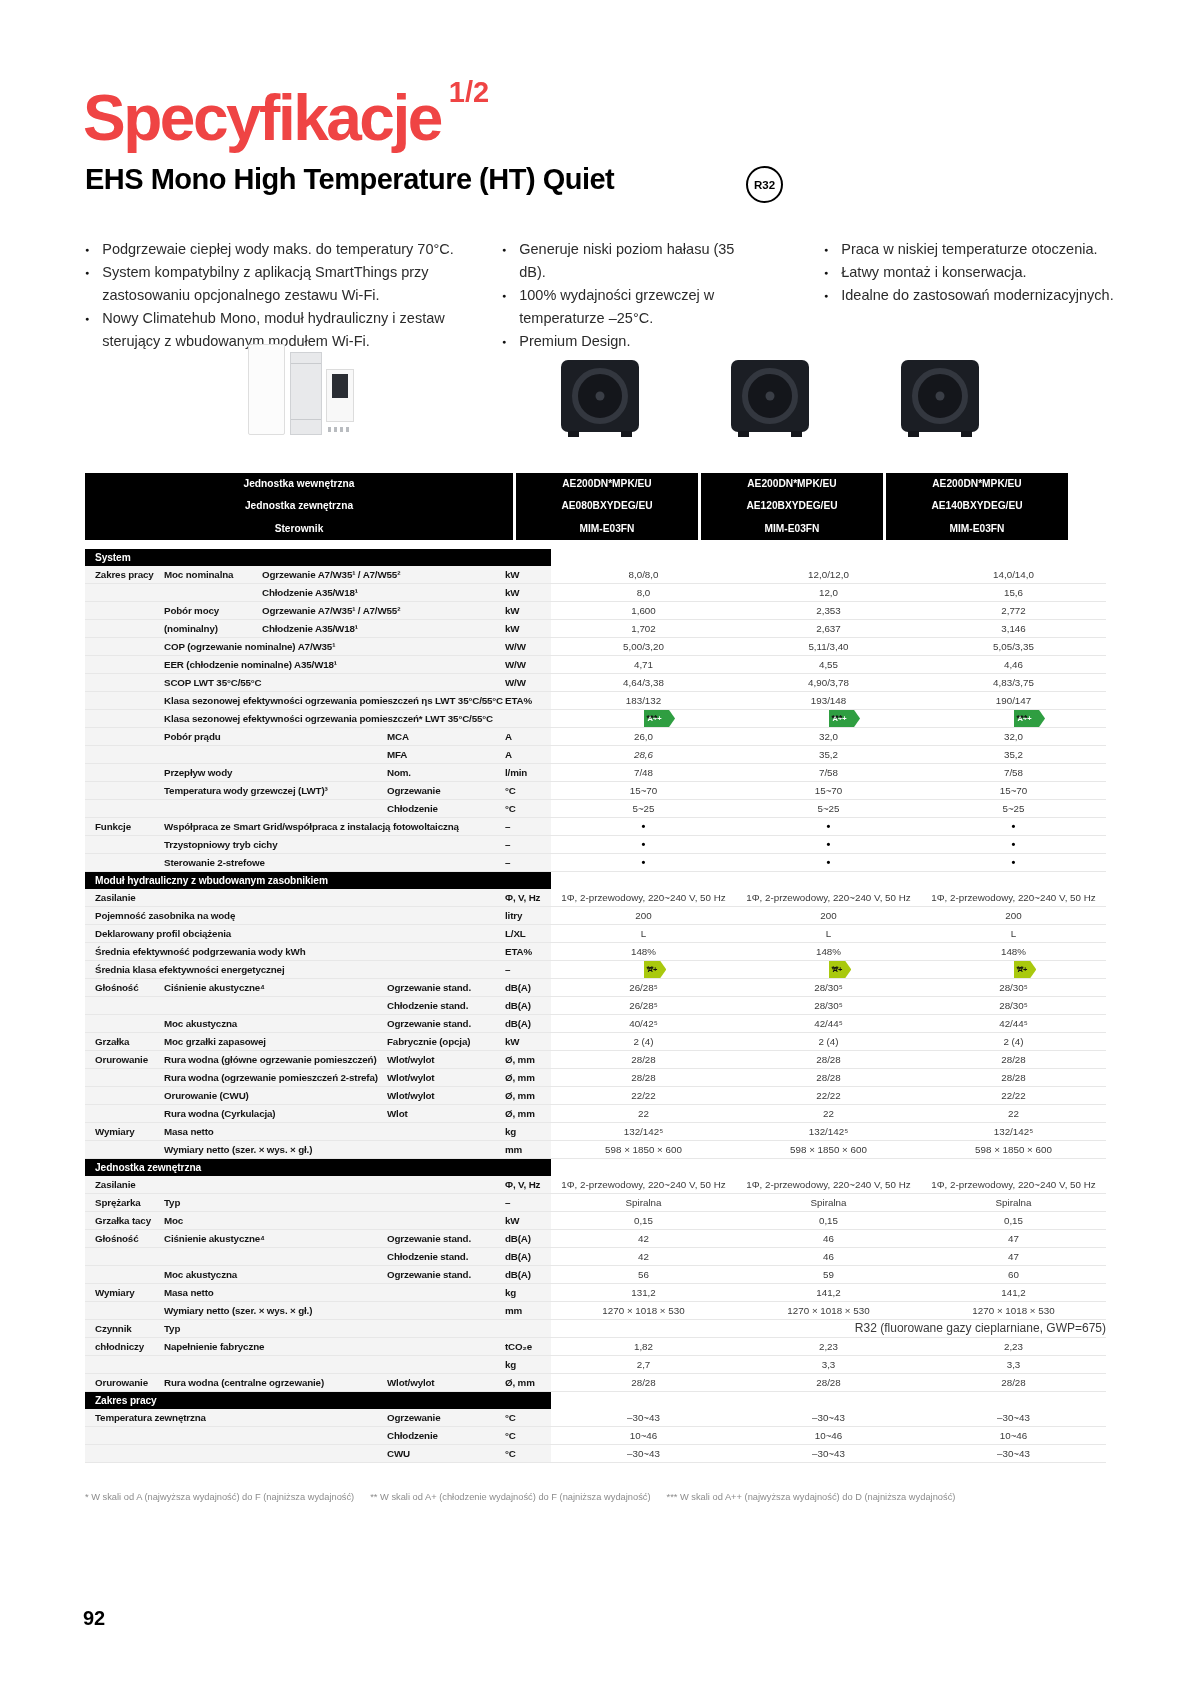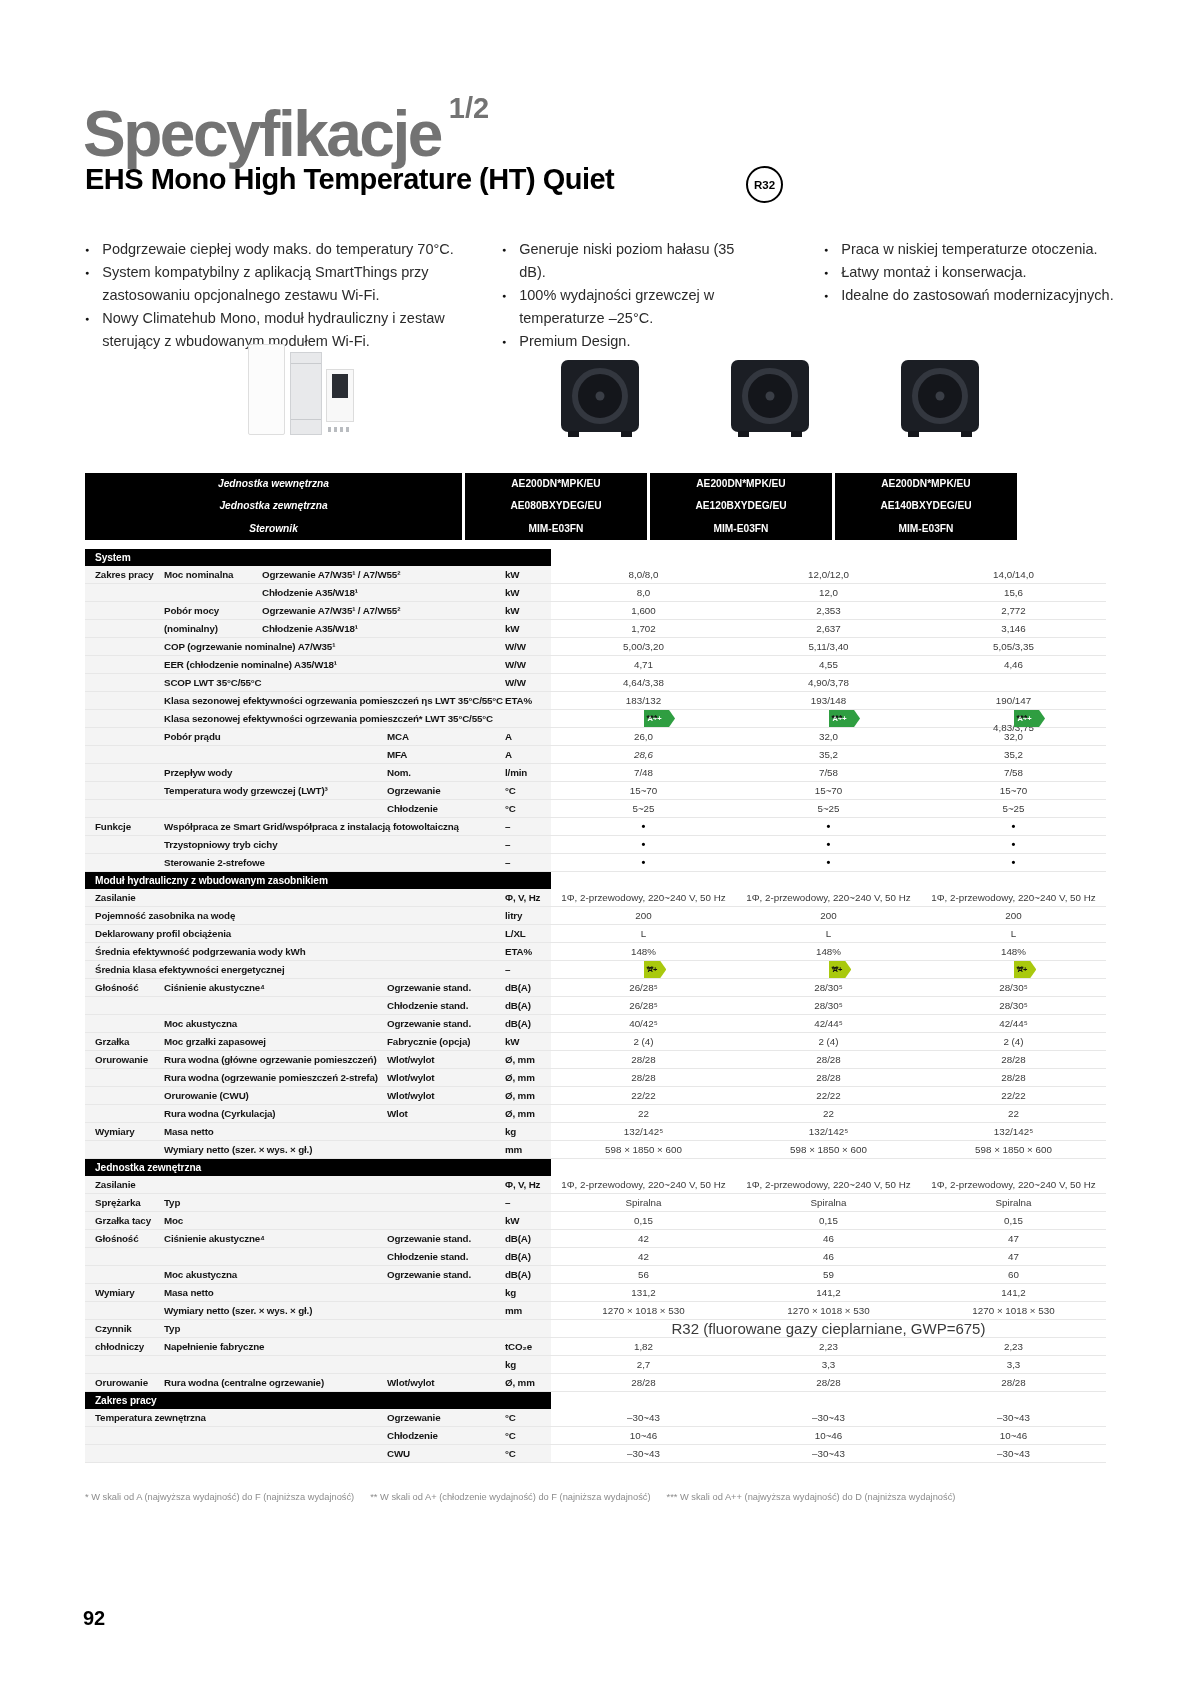--- a/index.html
+++ b/index.html
@@ -3,21 +3,21 @@
 <meta charset="utf-8">
 <style>
   html,body{margin:0;padding:0;}
   body{
     width:1191px;height:1684px;position:relative;background:#ffffff;
     font-family:"Liberation Sans", sans-serif;color:#111;overflow:hidden;
   }
   .abs{position:absolute;}
 
   
-  .title{left:83px;top:76px;font-size:64px;font-weight:bold;letter-spacing:-2.5px;color:#737373;margin-top:16px;}
+  .title{left:83px;top:76px;font-size:64px;font-weight:bold;letter-spacing:-2.5px;color:#ef4444;}
   .title sup{font-size:29px;font-weight:bold;letter-spacing:0;vertical-align:38px;margin-left:8px;}
   .subtitle{left:85px;top:163px;font-size:29px;font-weight:bold;letter-spacing:-0.5px;color:#000;}
   .r32{left:746px;top:166px;width:33px;height:33px;border:2.5px solid #000;border-radius:50%;
        display:flex;align-items:center;justify-content:center;font-size:11.5px;font-weight:bold;color:#000;}
 
   
   .feat-col{position:absolute;top:238px;}
   .feat-col.c1{left:85px;width:400px;}
   .feat-col.c2{left:502px;width:245px;}
   .feat-col.c3{left:824px;width:290px;}
@@ -40,35 +40,35 @@
   .outdoor .hub{position:absolute;left:50%;top:50%;transform:translate(-50%,-50%);
                 width:9px;height:9px;border-radius:50%;background:#3a3e46;}
   .outdoor .foot{position:absolute;bottom:-5px;width:11px;height:6px;background:#15171c;}
   .outdoor .foot.l{left:7px;} .outdoor .foot.r{right:7px;}
 
   
   #spec-table{position:absolute;left:85px;top:473px;width:1021px;}
   .thead{display:flex;gap:3px;}
   .thcell{background:#000;color:#fff;font-weight:bold;font-size:10.2px;text-align:center;height:67px;}
   .thcell div{line-height:22.3px;white-space:nowrap;}
-  .thcell.lab{width:377px;font-style:italic;}
+  .thcell.lab{width:428px;}
   .thcell.col{width:182px;}
   .thead-gap{height:9px;}
 
   .secbar{width:456px;height:17px;background:#000;color:#fff;font-size:10.2px;font-weight:bold;
           line-height:17px;padding-left:10px;letter-spacing:-0.1px;}
   .trow{position:relative;height:17px;border-bottom:1px solid #e7e7e7;background:#fff;}
   .trow::before{content:"";position:absolute;left:0;top:0;bottom:0;width:466px;background:#f4f4f4;}
   .trow span{position:absolute;top:0;line-height:17px;white-space:nowrap;z-index:1;}
   .cg,.cl,.cs,.cu{font-size:9.8px;font-weight:bold;letter-spacing:-0.15px;color:#151515;}
   .cg{left:10px;} .cl{left:79px;} .cl.la{left:10px;}
   .cs{left:302px;} .cs.sn{left:177px;}
   .cu{left:420px;}
   .cv{width:185px;text-align:center;font-size:9.8px;color:#3a3a3a;}
-  .cspan{left:466px;width:555px;text-align:center;font-size:15px;color:#3a3a3a;}
+  .cspan{left:466px;width:555px;text-align:right;font-size:12px;color:#3a3a3a;}
   .dot{font-size:11px;color:#000;font-weight:bold;}
 
   .bdgwrap{display:inline-flex;align-items:center;height:17px;vertical-align:top;}
   .ebadge{display:inline-block;font-size:7.5px;font-weight:bold;line-height:11px;
           padding:0 9px 0 4px;clip-path:polygon(0 0,calc(100% - 6px) 0,100% 50%,calc(100% - 6px) 100%,0 100%);}
   .ebadge.green{background:var(--badge-green,#2f9e41);color:#fff;}
   .ebadge.lime{background:var(--badge-lime,#a9c90e);color:#111;}
   .estars{font-size:8.5px;color:#111;margin-left:3px;letter-spacing:0.5px;font-weight:bold;}
   .esep{font-size:9px;color:#444;margin:0 4px;}
 
@@ -222,21 +222,21 @@
       <span class="cu">W/W</span>
       <span class="cv" style="left: 466px;">4,71</span>
       <span class="cv" style="left: 651px;">4,55</span>
       <span class="cv" style="left: 836px;">4,46</span>
     </div>
     <div class="trow">
       <span class="cl">SCOP LWT 35°C/55°C</span>
       <span class="cu">W/W</span>
       <span class="cv" style="left: 466px;">4,64/3,38</span>
       <span class="cv" style="left: 651px;">4,90/3,78</span>
-      <span class="cv" style="left: 836px; margin-top: 45px;">4,83/3,75</span>
+      <span class="cv" style="left: 836px;">4,83/3,75</span>
     </div>
     <div class="trow">
       <span class="cl">Klasa sezonowej efektywności ogrzewania pomieszczeń ηs LWT 35°C/55°C</span>
       <span class="cu">ETA%</span>
       <span class="cv" style="left: 466px;">183/132</span>
       <span class="cv" style="left: 651px;">193/148</span>
       <span class="cv" style="left: 836px;">190/147</span>
     </div>
     <div class="trow">
       <span class="cl">Klasa sezonowej efektywności ogrzewania pomieszczeń* LWT 35°C/55°C</span>

